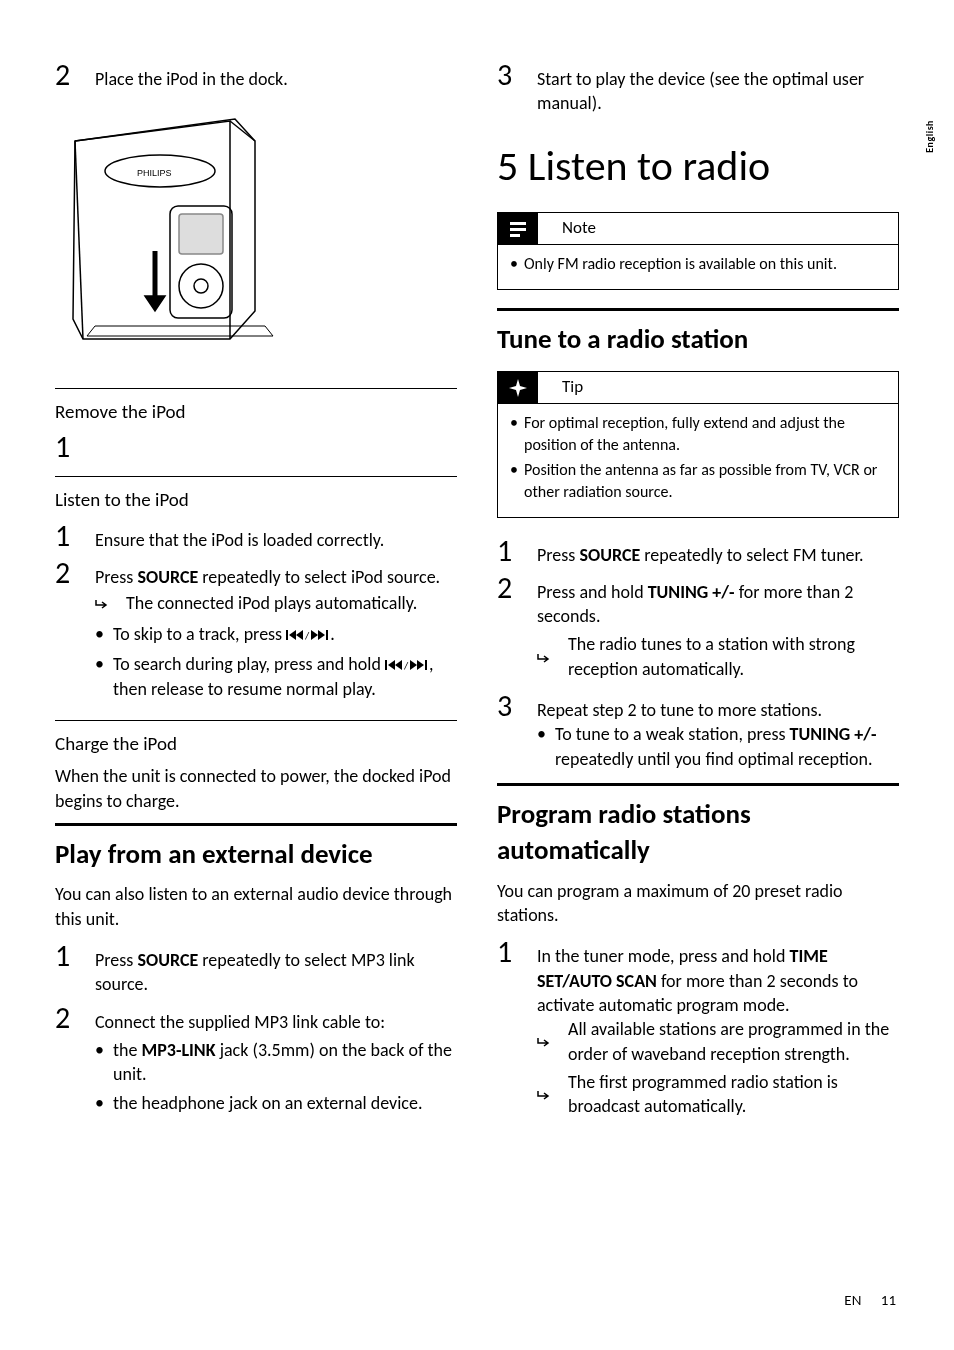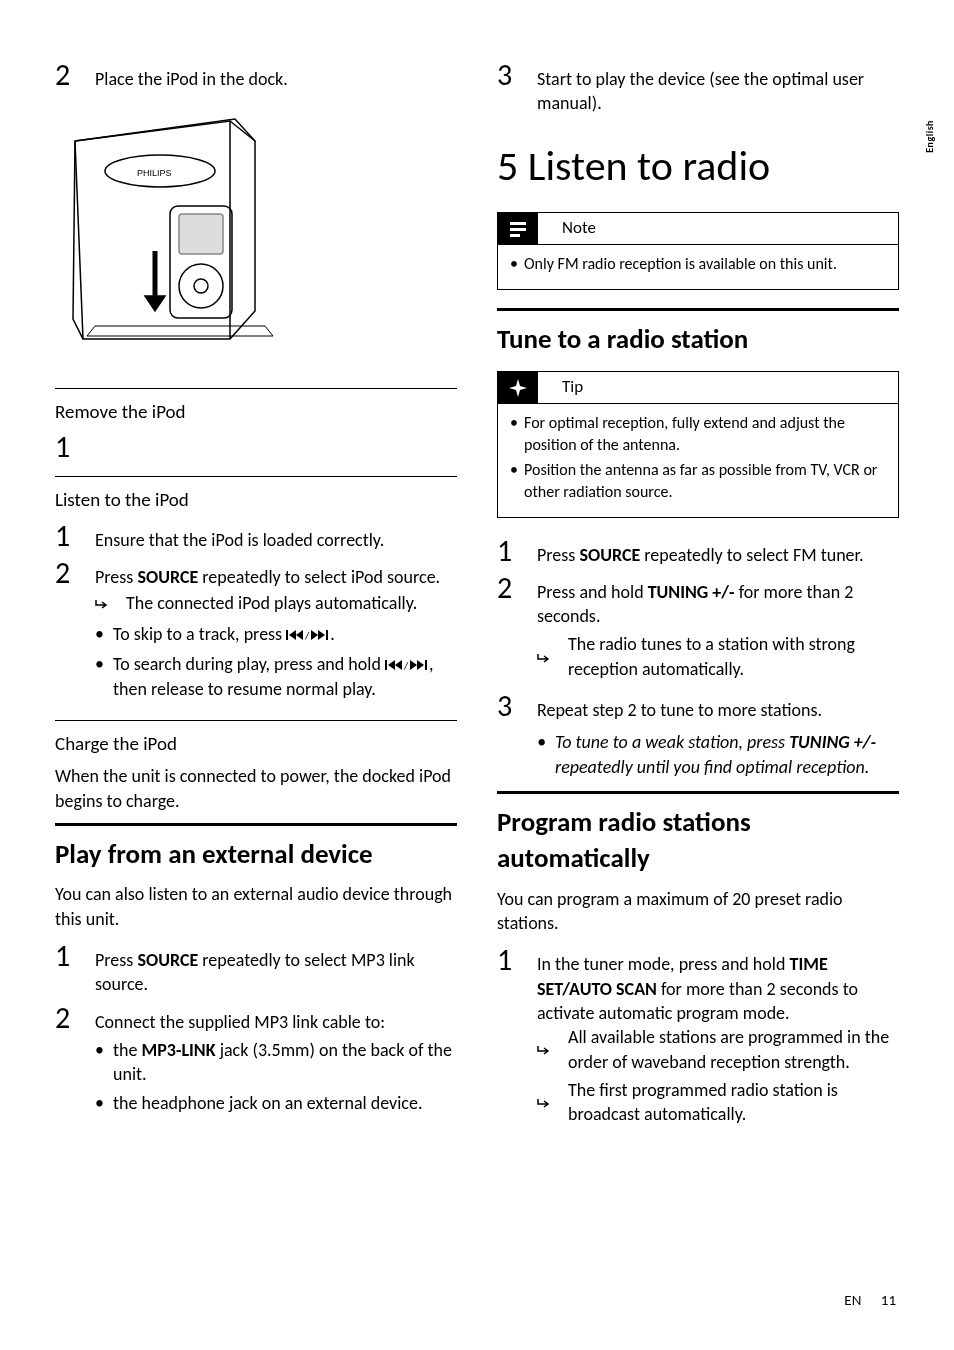--- a/index.html
+++ b/index.html
@@ -263,21 +263,21 @@
               </svg>
           </span>
           <span class="rt">The radio tunes to a station with strong reception automatically.</span>
         </div>
       </div>
     </div>
     <div class="num-step">
       <div class="n">3</div>
       <div class="t">
         <span>Repeat step 2 to tune to more stations.</span>
-        <ul class="bul" style="padding-left:18px; margin-top:8px;font-style:italic;">
+        <ul class="bul" style="padding-left:18px; margin-top:0;">
           <li>
             <span>To tune to a weak station, press </span><span class="bold">TUNING +/-</span><span> repeatedly until you find optimal reception.</span>
           </li>
         </ul>
       </div>
     </div>
 
     <hr class="hr-tk">
     <h2 class="mid">Program radio stations automatically</h2>
     <p class="body">You can program a maximum of 20 preset radio stations.</p>

